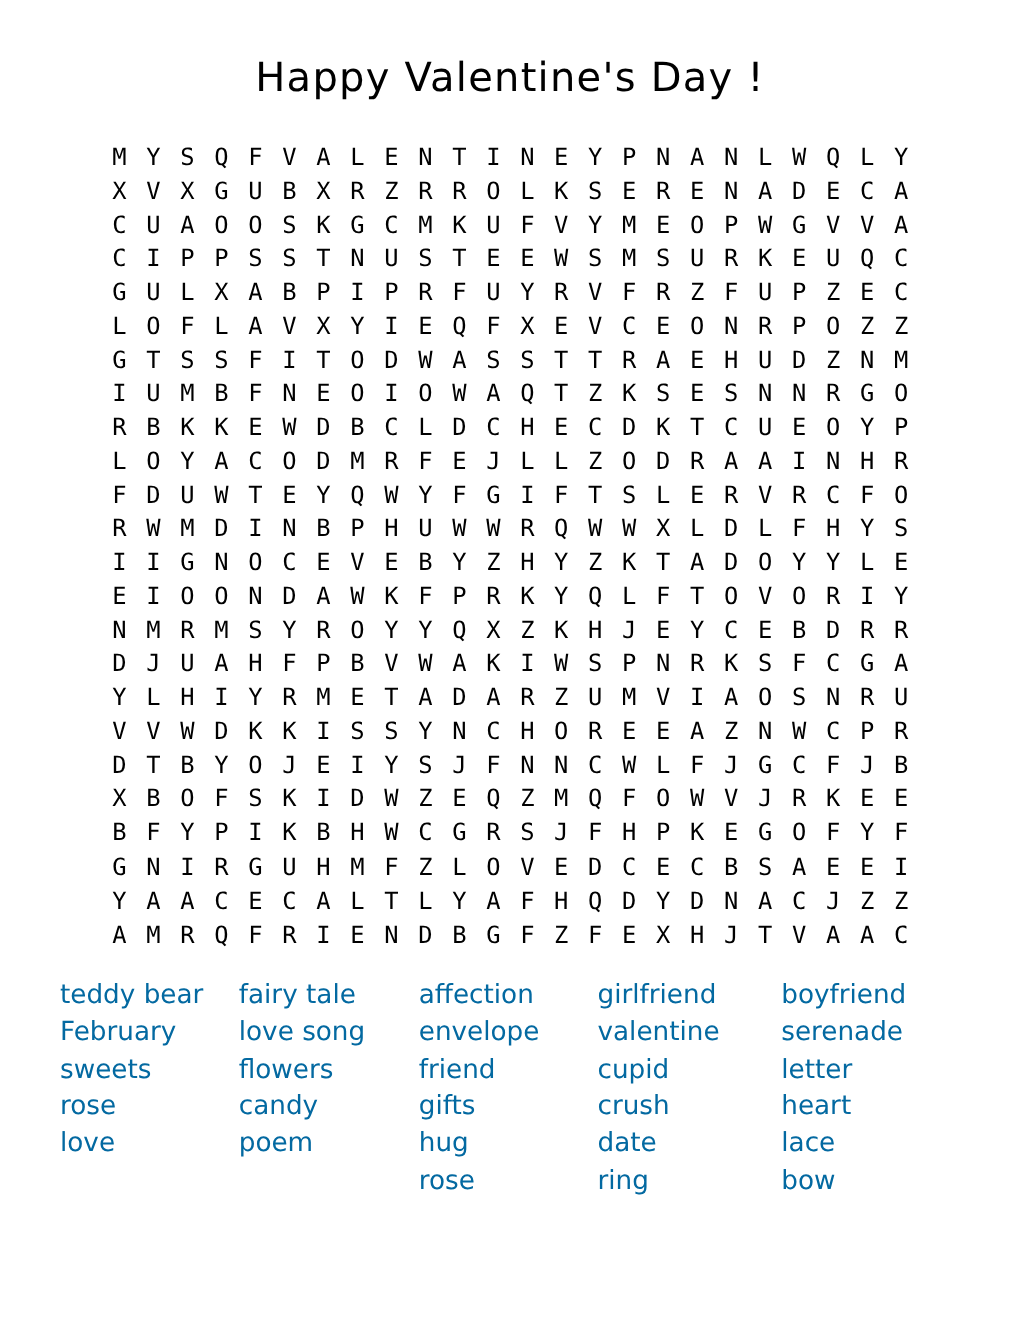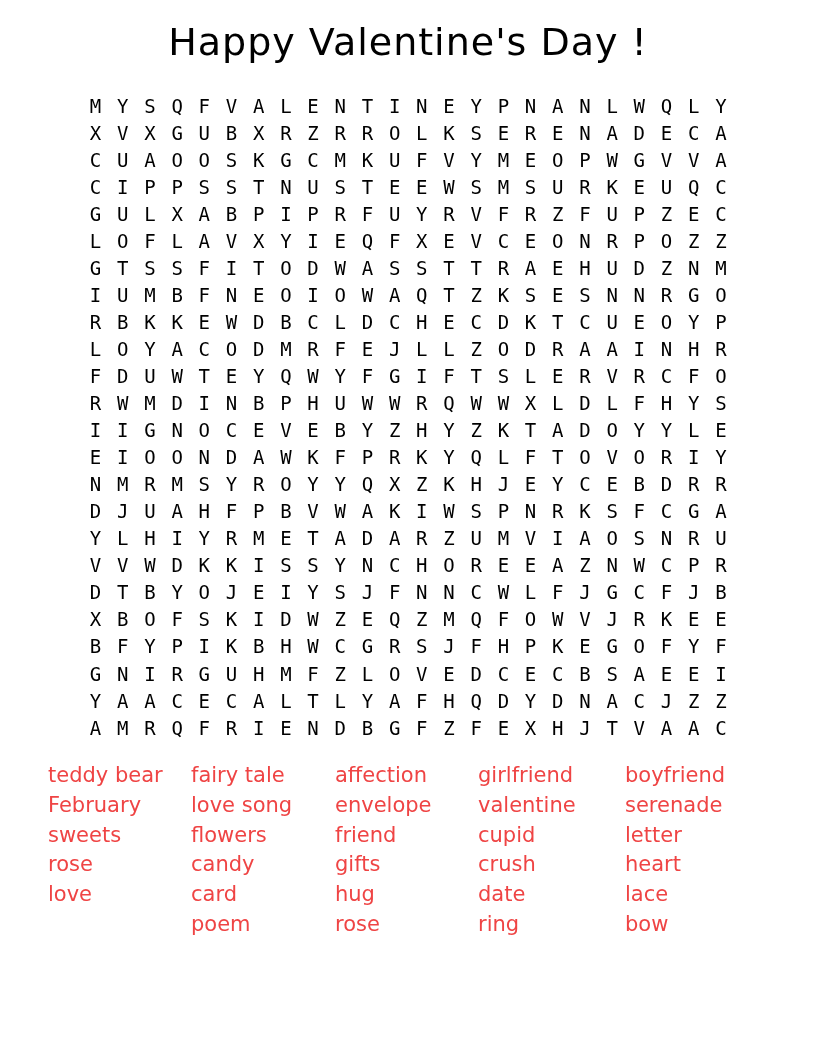--- a/index.html
+++ b/index.html
@@ -6,23 +6,24 @@
   body {
     width: 816px;
     height: 1056px;
     background: #ffffff;
     color: #000000;
     font-family: "DejaVu Sans", sans-serif;
     overflow: hidden;
   }
   .page { width: 816px; height: 1056px; position: relative; }
   .title {
-    margin: 16px;
+    margin: 0;
+    padding-top: 36px;
     text-align: center;
-    font-size: 38px;
+    font-size: 32px;
     font-weight: 400;
     letter-spacing: 1px;
     line-height: 52px;
     color: #000000;
     white-space: nowrap;
   }
   .grid {
     margin: 24px 0 0 82px;
     display: grid;
     grid-template-columns: repeat(24, 27.2px);
@@ -38,21 +39,21 @@
   }
   .word-list {
     margin: 20px 0 0 48px;
     display: grid;
     grid-template-columns: 143px 144px 143px 147px auto;
   }
   .word-col { display: block; }
   .word {
     font-size: 21px;
     line-height: 29.7px;
-    color: #ef4444;
+    color: #0369a1;
     white-space: nowrap;
   }
 </style>
 </head>
 <body>
 
 <div class="page">
   <h1 class="title">Happy Valentine's Day !</h1>
   <div class="grid">
       <span class="cell">M</span>
@@ -638,21 +639,20 @@
         <div class="word">February</div>
         <div class="word">sweets</div>
         <div class="word">rose</div>
         <div class="word">love</div>
       </div>
       <div class="word-col">
         <div class="word">fairy tale</div>
         <div class="word">love song</div>
         <div class="word">flowers</div>
         <div class="word">candy</div>
-        <div class="word">card</div>
         <div class="word">poem</div>
       </div>
       <div class="word-col">
         <div class="word">affection</div>
         <div class="word">envelope</div>
         <div class="word">friend</div>
         <div class="word">gifts</div>
         <div class="word">hug</div>
         <div class="word">rose</div>
       </div>

